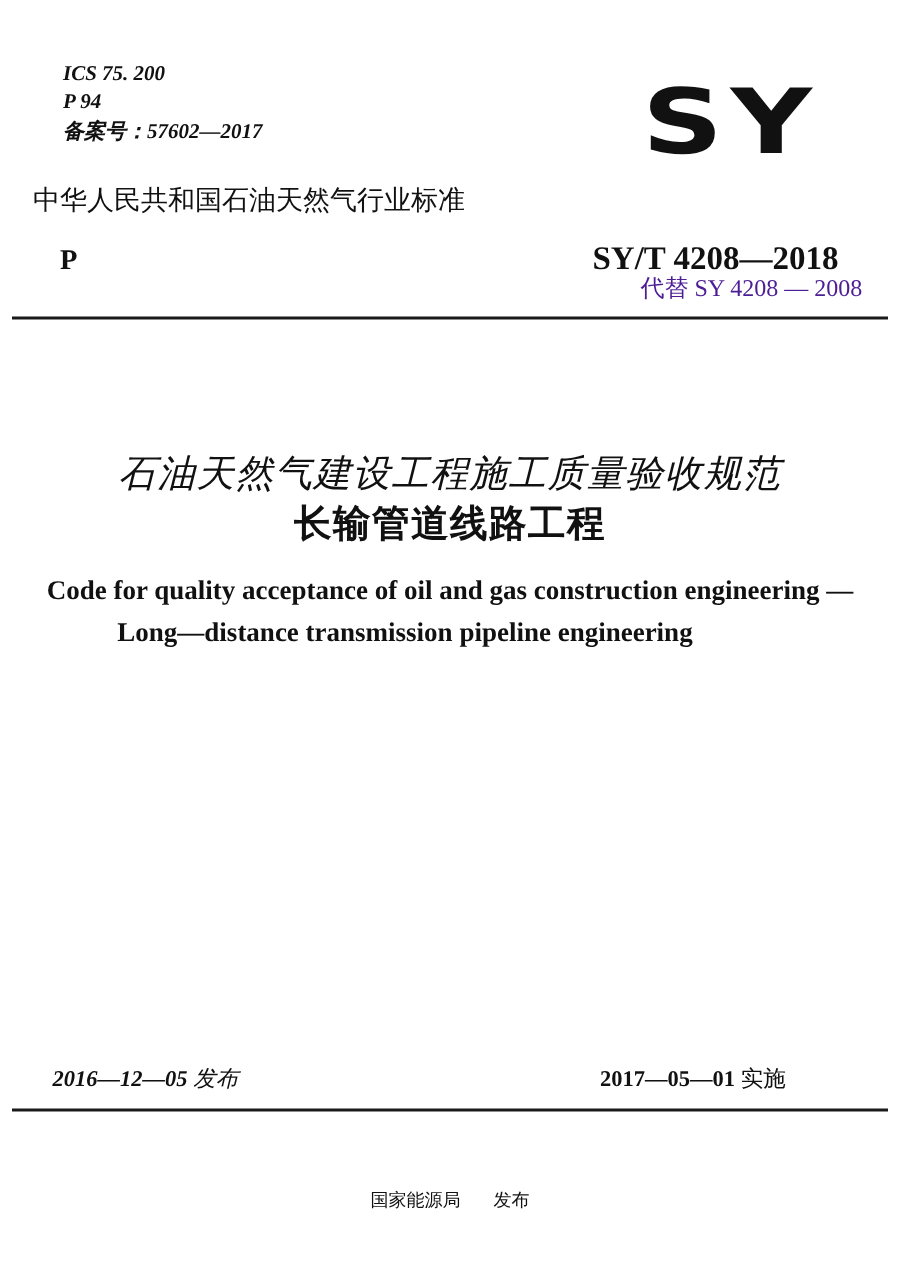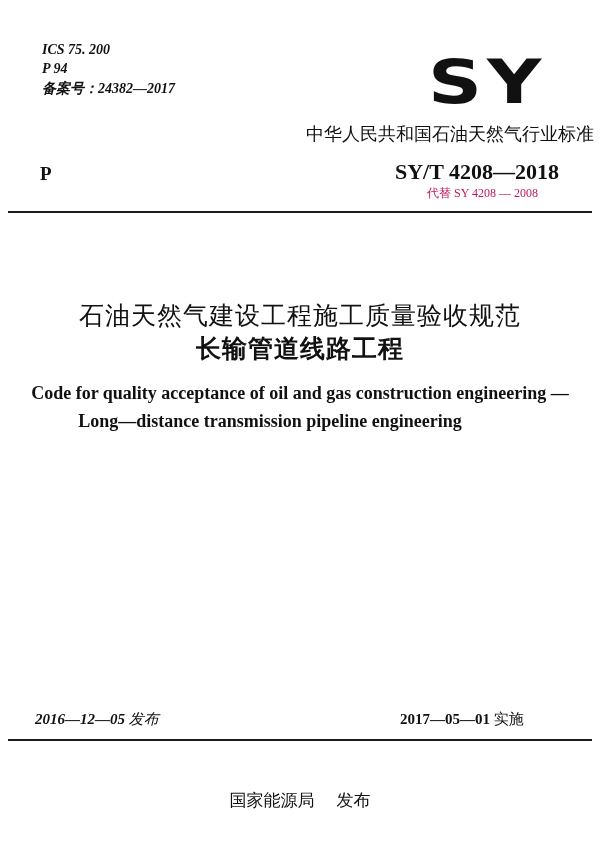--- a/index.html
+++ b/index.html
@@ -3,46 +3,46 @@
   <meta charset="utf-8">
   <style>
     html, body { margin: 0; padding: 0; background: #ffffff; }
     body { width: 600px; height: 849px; position: relative; overflow: hidden; color: #111; font-family: "Liberation Serif", serif; }
     .abs { position: absolute; }
     .meta { left: 42px; font-family: "Liberation Serif", serif; font-weight: bold; font-size: 14px; line-height: 18px; font-style: italic; }
     .meta1 { top: 41px; }
     .meta2 { top: 60px; }
     .meta3 { top: 80px; }
     .logo { left: 428px; top: 52px; width: 140px; font-family: "DejaVu Sans", sans-serif; font-weight: 900; font-size: 60px; line-height: 60px; letter-spacing: 4px; transform: scaleX(1.25); transform-origin: left top; }
-    .std-title { left: 0; width: 594px; top: 122px; text-align: right; font-family: "DejaVu Sans", sans-serif; font-size: 18px; line-height: 24px; padding-left: 22px; box-sizing: border-box; letter-spacing: 0; }
+    .std-title { left: 0; width: 594px; top: 122px; text-align: left; font-family: "DejaVu Sans", sans-serif; font-size: 18px; line-height: 24px; padding-left: 22px; box-sizing: border-box; letter-spacing: 0; }
     .cat-letter { left: 40px; top: 163px; font-weight: bold; font-size: 19px; line-height: 22px; }
     .std-code { left: 395px; top: 160px; font-weight: bold; font-size: 22px; line-height: 24px; }
-    .replaces { left: 427px; top: 186px; font-size: 12px; line-height: 14px; color: #be185d; }
+    .replaces { left: 427px; top: 186px; font-size: 16px; line-height: 14px; color: #4c1d95; }
     .rule { left: 8px; width: 584px; height: 2px; background: #1a1a1a; }
     .rule-top { top: 211px; }
     .rule-bottom { top: 739px; }
     .title-zh { left: 0; width: 600px; text-align: center; font-family: "DejaVu Sans", sans-serif; font-size: 25px; line-height: 32px; letter-spacing: 1px; }
-    .title-zh1 { top: 300px; }
+    .title-zh1 { top: 300px; font-style: italic; }
     .title-zh2 { top: 333px; font-weight: bold; }
     .title-en { left: 0; width: 540px; text-align: center; font-weight: bold; font-size: 18px; line-height: 24px; white-space: nowrap; }
     .title-en1 { top: 381px; left: -8px; width: 616px; }
     .title-en2 { top: 409px; }
     .date { top: 709px; font-weight: bold; font-size: 15px; line-height: 20px; }
     .date-zh { font-family: "DejaVu Sans", sans-serif; font-weight: normal; font-size: 15px; }
     .date-left { left: 35px; font-style: italic; }
     .date-right { left: 400px; }
-    .publisher { left: 0; width: 600px; top: 788px; text-align: center; font-family: "DejaVu Sans", sans-serif; font-size: 17px; line-height: 24px; }
+    .publisher { left: 0; width: 600px; top: 788px; text-align: center; font-family: "DejaVu Sans", sans-serif; font-size: 12px; line-height: 24px; }
     .publisher .gap { display: inline-block; width: 22px; }
   </style>
 </head>
 <body>
 
 <div class="abs meta meta1">ICS 75. 200</div>
 <div class="abs meta meta2">P 94</div>
-<div class="abs meta meta3">备案号：24382—2017</div>
+<div class="abs meta meta3">备案号：57602—2017</div>
 
 <div class="abs logo">SY</div>
 
 <div class="abs std-title">中华人民共和国石油天然气行业标准</div>
 
 <div class="abs cat-letter">P</div>
 <div class="abs std-code">SY/T 4208—2018</div>
 <div class="abs replaces">代替 SY  4208 — 2008</div>
 
 <div class="abs rule rule-top"></div>

